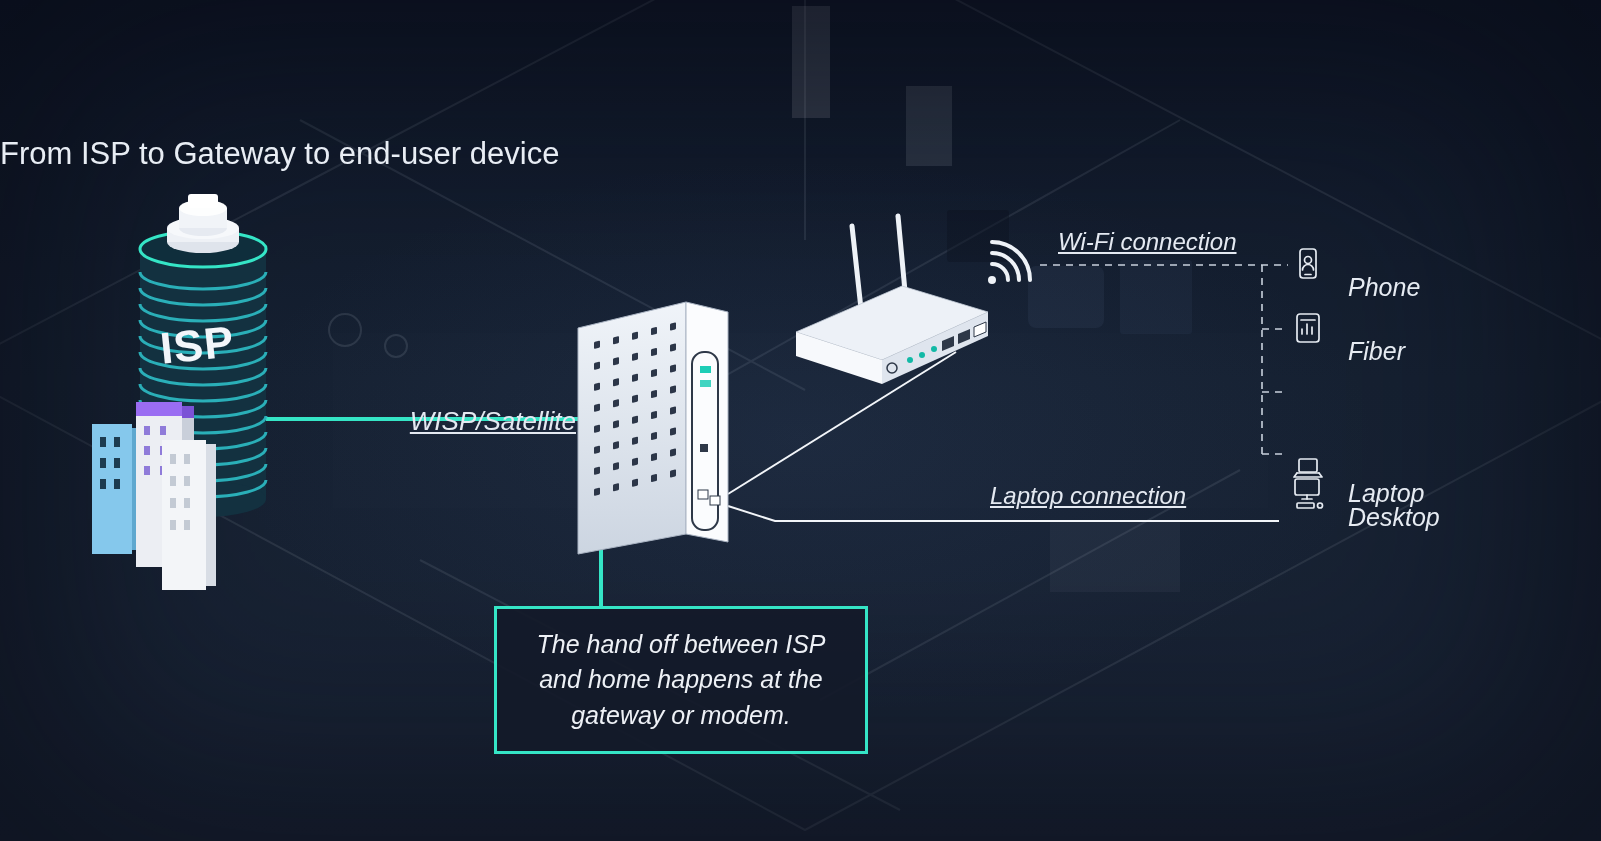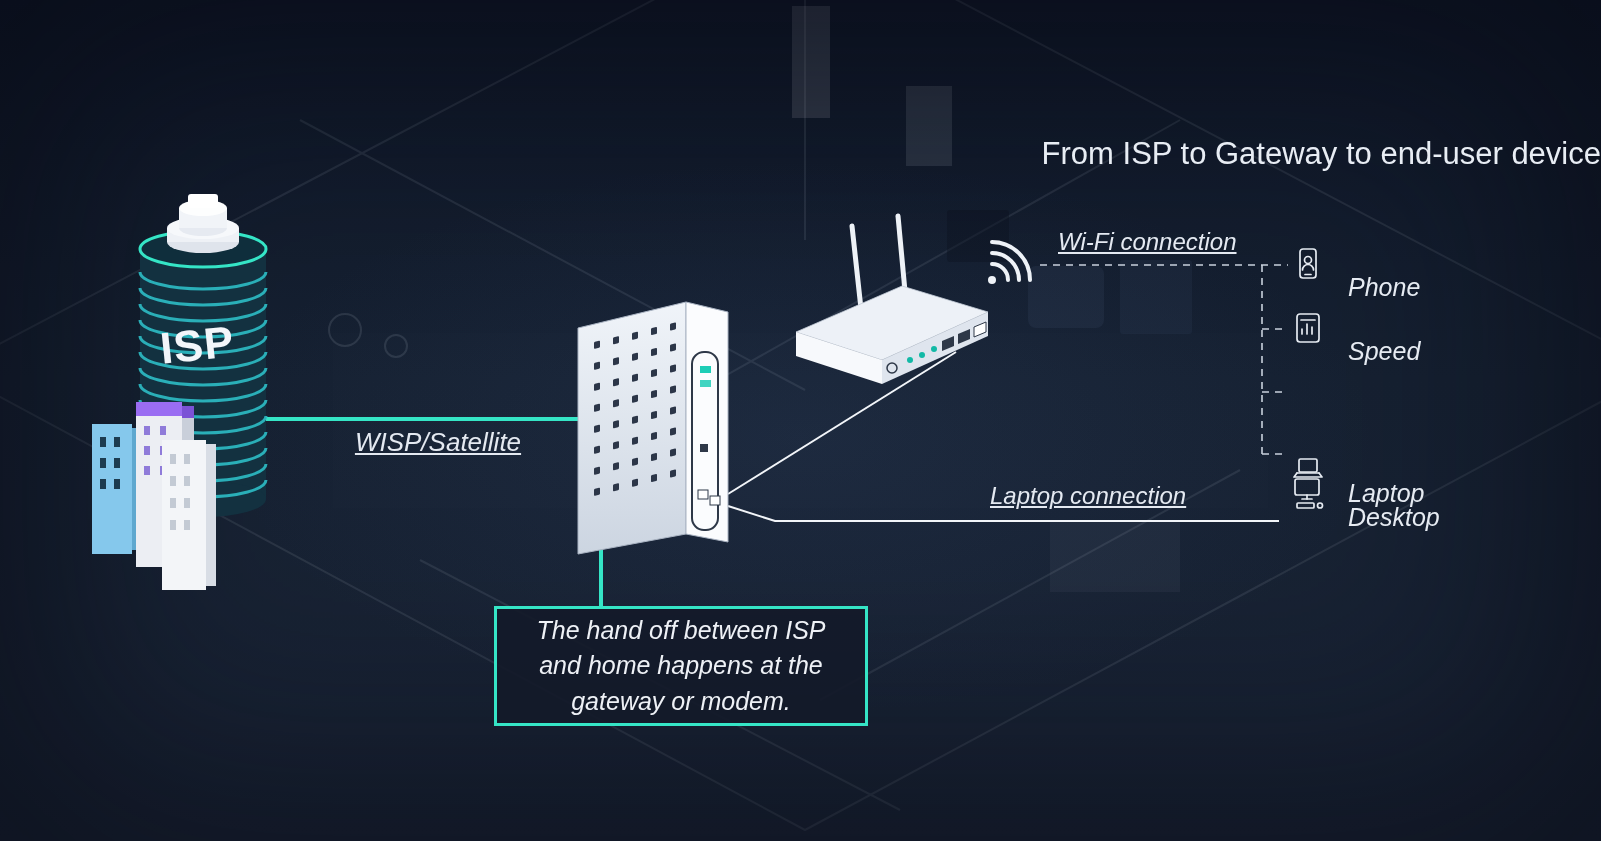--- a/index.html
+++ b/index.html
@@ -13,33 +13,33 @@
   .vignette{
     position:absolute;inset:0;pointer-events:none;
     background:radial-gradient(ellipse 60% 55% at 50% 52%, rgba(64,88,130,0.16), rgba(10,15,26,0) 60%);
     box-shadow:inset 0 0 220px 70px rgba(5,8,16,0.55);
   }
   .title{
     position:absolute;left:0;right:0;top:58px;text-align:center;
     font-size:47px;font-weight:700;letter-spacing:-0.5px;color:#ffffff;
   }
   .subtitle{
-    position:absolute;left:0;right:0;top:136px;text-align:right;
+    position:absolute;left:0;right:0;top:136px;text-align:left;
     font-size:31px;font-weight:400;color:#e8edf4;
   }
   .lbl{font-style:italic;color:#e4e9f1;text-decoration:underline;}
   .fiber-labels{position:absolute;left:300px;width:276px;text-align:center;}
   .fiber-top{top:376px;font-size:26px;}
-  .fiber-bottom{top:427px;font-size:26px;}
+  .fiber-bottom{top:406px;font-size:26px;text-align:right;}
   .wifi-label{position:absolute;left:1058px;top:228px;font-size:24px;}
   .wired-label{position:absolute;left:990px;top:482px;font-size:24px;}
   .teal-h{position:absolute;left:264px;top:417px;width:314px;height:4px;background:var(--accent);}
   .teal-v{position:absolute;left:599px;top:540px;width:4px;height:68px;background:var(--accent);}
   .callout{
-    position:absolute;left:494px;top:606px;width:374px;height:120px;box-sizing:border-box;
+    position:absolute;left:494px;top:606px;width:374px;height:148px;box-sizing:border-box;
     border:3px solid var(--accent);background:rgba(19,26,41,0.92);
     display:flex;align-items:center;justify-content:center;text-align:center;
   }
   .callout span{font-style:italic;font-size:25px;line-height:1.42;color:#eef1f6;width:320px;}
   .device-row{position:absolute;left:1288px;display:flex;align-items:center;gap:20px;height:40px;}
   .device-row .dlabel{font-size:25px;font-style:italic;color:#e6ebf2;white-space:nowrap;margin-top:47px;}
   .devicon{width:40px;height:40px;flex:0 0 40px;}
   .devicon path,.devicon rect,.devicon circle,.devicon line{
     fill:none;stroke:#e6ebf2;stroke-width:1.7;stroke-linecap:round;stroke-linejoin:round;
   }
@@ -239,21 +239,21 @@
   </div>
 
   <div class="device-row" style="top:308px;">
     <svg class="devicon" viewBox="0 0 40 40">
       <rect x="9" y="6" width="22" height="28" rx="3"></rect>
       <path d="M14,26 v-5"></path>
       <path d="M19,26 v-10"></path>
       <path d="M24,26 v-7"></path>
       <path d="M13,12 l14,0"></path>
     </svg>
-    <span class="dlabel">Speed</span>
+    <span class="dlabel">Fiber</span>
   </div>
 
 
   <div class="device-row" style="top:450px;">
     <svg class="devicon" viewBox="0 0 40 40">
       <rect x="11" y="9" width="18" height="13" rx="1.5"></rect>
       <path d="M9,23 h22"></path>
       <path d="M6,27 h28 l-3,-4 M6,27 l3,-4"></path>
     </svg>
     <span class="dlabel">Laptop</span>

